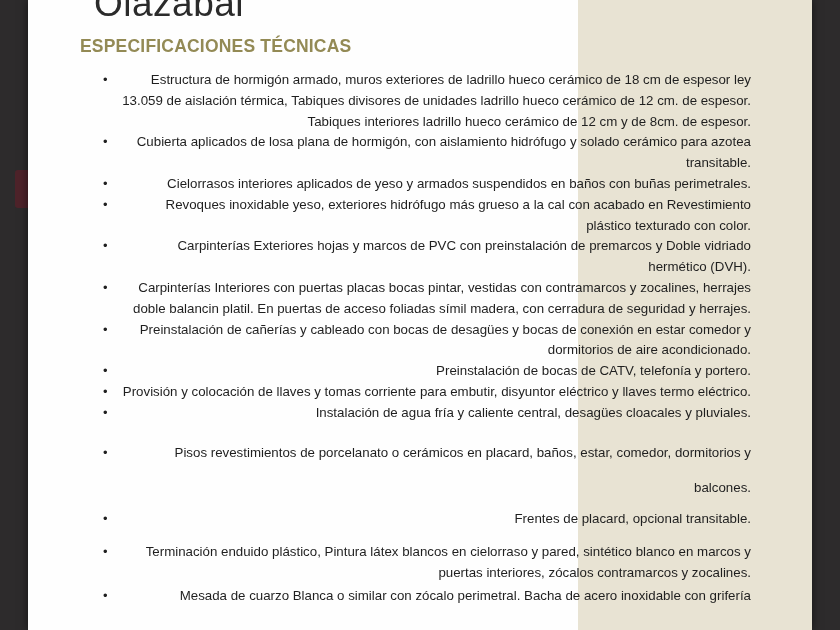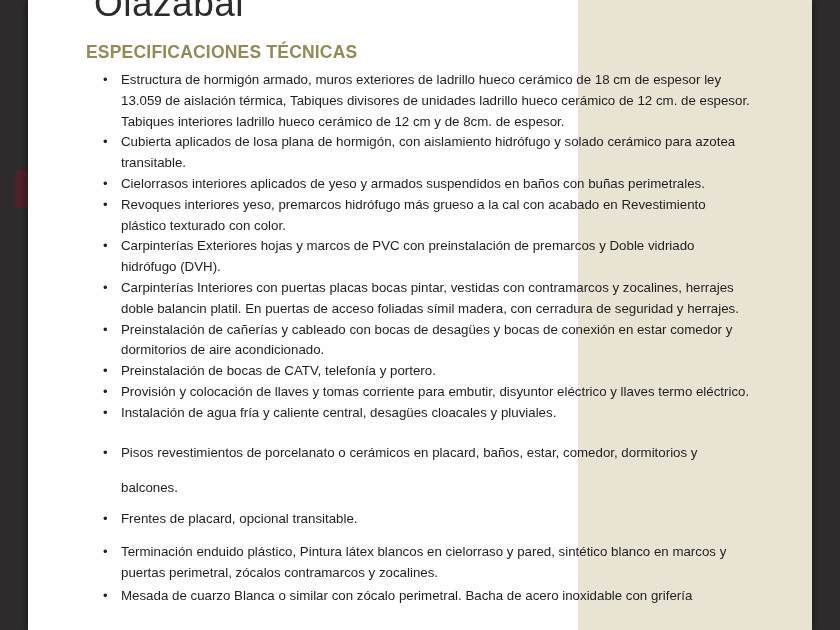--- a/index.html
+++ b/index.html
@@ -41,21 +41,21 @@
     left:66px;top:-17px;
     margin:0;
     font-size:37px;
     font-weight:400;
     letter-spacing:.5px;
     color:#2b2b2b;
   }
   .section-heading{
     position:absolute;
     left:51px;top:35px;
-    margin:7px;
+    margin:1px;
     font-size:17.5px;
     font-weight:700;
     letter-spacing:.2px;
     color:#938a55;
   }
   .spec-list{
     position:absolute;
     left:73px;top:70px;
     width:650px;
     margin:0;padding:0;
@@ -72,20 +72,21 @@
   .spec-list .dot{
     flex:0 0 auto;
     width:18px;
     text-align:left;
     font-size:13px;
     padding-left:2px;
   }
   .spec-list .txt{
     flex:1 1 auto;
     max-width:630px;
+    text-align:right;
   }
   
   .spec-list li:nth-child(11){margin-top:11px;line-height:35px;}
   .spec-list li:nth-child(12){margin-top:4px;}
   .spec-list li:nth-child(13){margin-top:13px;}
   .spec-list li:nth-child(14){margin-top:2px;}
 </style>
 </head>
 <body>
 
@@ -108,25 +109,25 @@
           <li>
             <span class="dot">•</span>
             <span class="txt">Cubierta aplicados de losa plana de hormigón, con aislamiento hidrófugo y solado cerámico para azotea transitable.</span>
           </li>
           <li>
             <span class="dot">•</span>
             <span class="txt">Cielorrasos interiores aplicados de yeso y armados suspendidos en baños con buñas perimetrales.</span>
           </li>
           <li>
             <span class="dot">•</span>
-            <span class="txt">Revoques interiores yeso, premarcos hidrófugo más grueso a la cal con acabado en Revestimiento plástico texturado con color.</span>
+            <span class="txt">Revoques inoxidable yeso, exteriores hidrófugo más grueso a la cal con acabado en Revestimiento plástico texturado con color.</span>
           </li>
           <li>
             <span class="dot">•</span>
-            <span class="txt">Carpinterías Exteriores hojas y marcos de PVC con preinstalación de premarcos y Doble vidriado hidrófugo (DVH).</span>
+            <span class="txt">Carpinterías Exteriores hojas y marcos de PVC con preinstalación de premarcos y Doble vidriado hermético (DVH).</span>
           </li>
           <li>
             <span class="dot">•</span>
             <span class="txt">Carpinterías Interiores con puertas placas bocas pintar, vestidas con contramarcos y zocalines, herrajes doble balancin platil. En puertas de acceso foliadas símil madera, con cerradura de seguridad y herrajes.</span>
           </li>
           <li>
             <span class="dot">•</span>
             <span class="txt">Preinstalación de cañerías y cableado con bocas de desagües y bocas de conexión en estar comedor y dormitorios de aire acondicionado.</span>
           </li>
           <li>
@@ -144,21 +145,21 @@
           <li>
             <span class="dot">•</span>
             <span class="txt">Pisos revestimientos de porcelanato o cerámicos en placard, baños, estar, comedor, dormitorios y balcones.</span>
           </li>
           <li>
             <span class="dot">•</span>
             <span class="txt">Frentes de placard, opcional transitable.</span>
           </li>
           <li>
             <span class="dot">•</span>
-            <span class="txt">Terminación enduido plástico, Pintura látex blancos en cielorraso y pared, sintético blanco en marcos y puertas perimetral, zócalos contramarcos y zocalines.</span>
+            <span class="txt">Terminación enduido plástico, Pintura látex blancos en cielorraso y pared, sintético blanco en marcos y puertas interiores, zócalos contramarcos y zocalines.</span>
           </li>
           <li>
             <span class="dot">•</span>
             <span class="txt">Mesada de cuarzo Blanca o similar con zócalo perimetral. Bacha de acero inoxidable con grifería</span>
           </li>
         </ul>
     </div>
   </div>
 </div>
 

